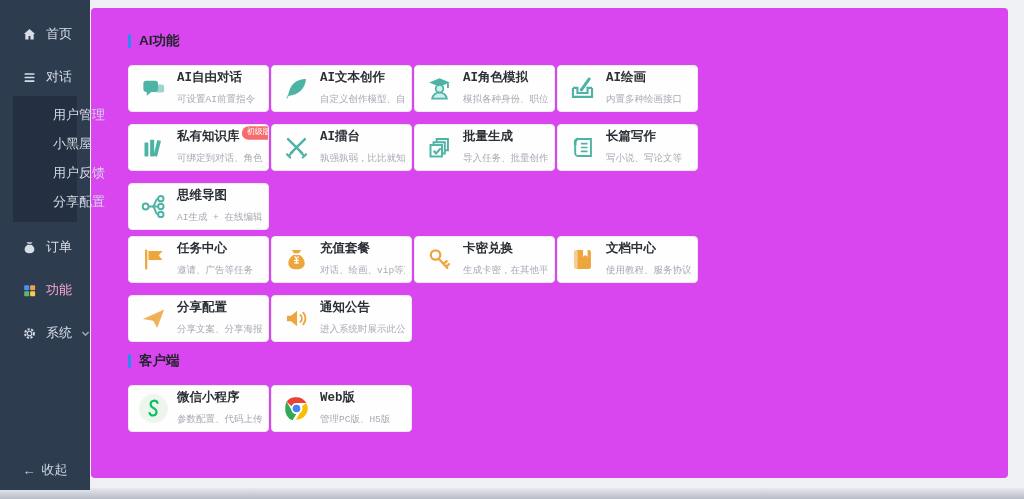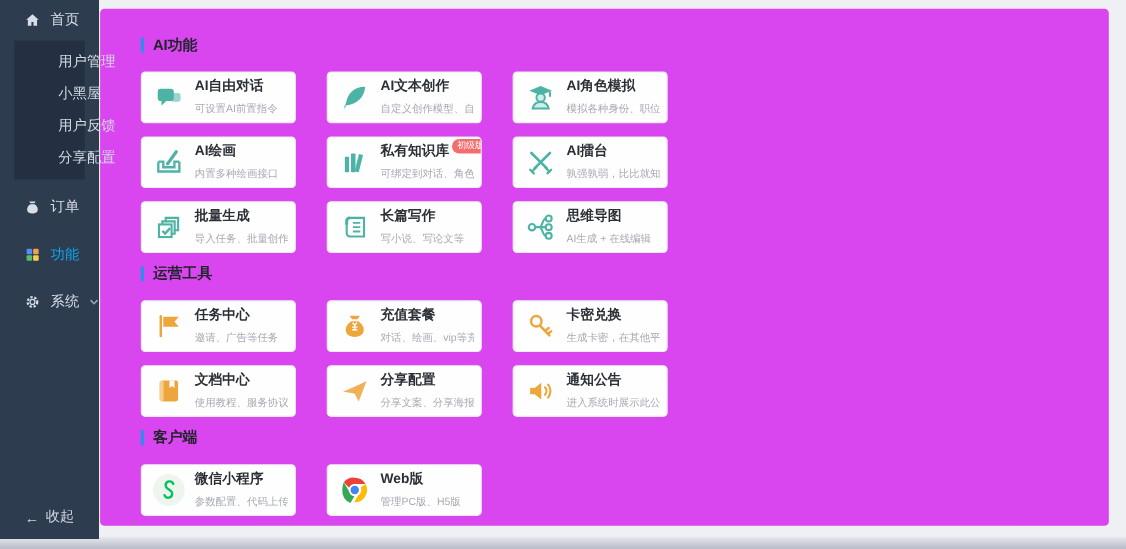--- a/index.html
+++ b/index.html
@@ -12,29 +12,29 @@
   .bottom-strip {
     position:absolute; left:0; right:0; bottom:0; height:11px;
     background:linear-gradient(#e7e9ee,#b7bbc6);
   }
   
   .sidebar {
     position:absolute; left:0; top:0; width:90px; height:490px;
     background:#2e3c50; color:#d8dee8; z-index:3;
     display:flex; flex-direction:column; font-size:13px;
   }
-  .side-list { flex:1 1 auto; padding-top:0; }
+  .side-list { flex:1 1 auto; padding-top:16px; }
   .side-item {
     height:36px; display:flex; align-items:center; gap:9px;
     padding:0 8px 0 22px; cursor:pointer; position:relative;
     margin-bottom:7px; white-space:nowrap;
   }
   .side-item .s-ic { width:15px; height:15px; flex:0 0 15px; display:flex; align-items:center; }
   .side-item svg { width:15px; height:15px; }
-  .side-item.active { color:#0ea5e9; }
+  .side-item.active { color:#f9a8d4; }
   .caret { margin-left:auto; display:flex; opacity:.65; }
   .caret svg { width:9px; height:9px; }
   .submenu { background:#243041; padding:4px 0 6px; margin:-6px 13px 7px; }
   .sub-item {
     height:29px; line-height:29px; padding-left:40px; cursor:pointer;
     color:#d4dae4; font-size:13px; white-space:nowrap;
   }
   .collapse {
     height:40px; display:flex; align-items:center; justify-content:center;
     gap:6px; color:#cdd4e0; font-size:13px; cursor:pointer;
@@ -42,21 +42,21 @@
   
   .panel {
     position:absolute; left:91px; top:8px; right:16px; bottom:21px;
     background:#d946ef; border-radius:4px; z-index:2;
     padding:14px 20px 10px 37px; overflow:hidden;
   }
   .section { margin-bottom:6px; }
   .sec-head { display:flex; align-items:center; gap:8px; margin:10px 0 15px; }
   .sec-bar { width:3px; height:14px; background:#2d8cf0; border-radius:1px; }
   .sec-title { font-size:13.5px; font-weight:bold; color:#20242b; }
-  .grid { display:flex; flex-wrap:wrap; gap:12px 28px; max-width:625px; }
+  .grid { display:flex; flex-wrap:wrap; gap:12px 2px; max-width:625px;font-family:Liberation Mono, monospace; }
   .card {
     width:141px; height:47px; border:1px solid #e9ebef; border-radius:4px;
     background:#fefefe; display:flex; align-items:center; gap:9px;
     padding:0 6px 0 10px; cursor:pointer; overflow:hidden;
   }
   .card .c-ic { width:29px; height:29px; flex:0 0 29px; display:flex; align-items:center; justify-content:center; }
   .card .c-ic svg { width:27px; height:27px; }
   .c-txt { min-width:0; }
   .c-title { font-size:12.5px; font-weight:bold; color:#2b2f36; white-space:nowrap; line-height:1.25; }
   .c-sub { font-size:9.5px; color:#a6aab2; white-space:nowrap; margin-top:7px; overflow:hidden; }
@@ -72,20 +72,30 @@
 
 <nav class="sidebar">
   <div class="side-list">
       <div class="side-item">
         <span class="s-ic">
           <svg viewBox="0 0 24 24" fill="currentColor">
             <path d="M12 3 3 11.2h2.3V20h5.2v-5.6h3V20h5.2v-8.8H21z"></path>
           </svg>
         </span>
         <span>首页</span>
+      </div>
+      <div class="side-item">
+        <span class="s-ic">
+          <svg viewBox="0 0 24 24" fill="currentColor">
+            <rect x="4" y="5" width="16" height="2.6" rx="1"></rect>
+            <rect x="4" y="10.7" width="16" height="2.6" rx="1"></rect>
+            <rect x="4" y="16.4" width="16" height="2.6" rx="1"></rect>
+          </svg>
+        </span>
+        <span>对话</span>
       </div>
       <div class="submenu">
         <div class="sub-item">用户管理</div>
         <div class="sub-item">小黑屋</div>
         <div class="sub-item">用户反馈</div>
         <div class="sub-item">分享配置</div>
       </div>
       <div class="side-item">
         <span class="s-ic">
           <svg viewBox="0 0 24 24" fill="currentColor">
@@ -250,24 +260,20 @@
             </svg>
           </span>
           <div class="c-txt">
             <div class="c-title"><span>思维导图</span></div>
             <div class="c-sub">AI生成 + 在线编辑</div>
           </div>
         </div>
       </div>
     </section>
     <section class="section">
-      <div class="sec-head">
-        <span class="sec-bar"></span>
-        <span class="sec-title">运营工具</span>
-      </div>
       <div class="grid">
         <div class="card">
           <span class="c-ic" style="color: rgb(237, 166, 60);">
             <svg viewBox="0 0 24 24" fill="currentColor">
               <rect x="4.5" y="3" width="2" height="18" rx="1"></rect>
               <path d="M7.5 4.5H20l-3.4 4 3.4 4H7.5z"></path>
             </svg>
           </span>
           <div class="c-txt">
             <div class="c-title"><span>任务中心</span></div>

